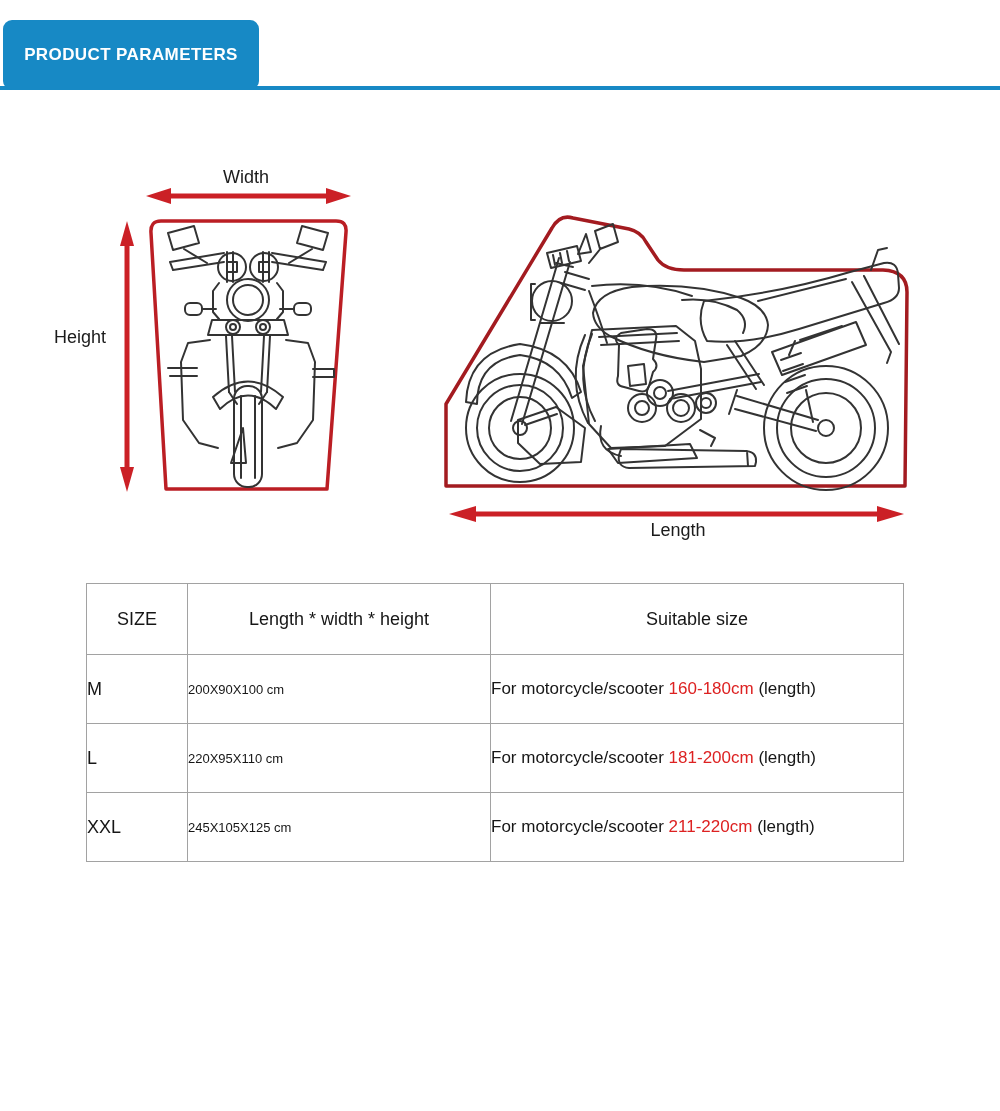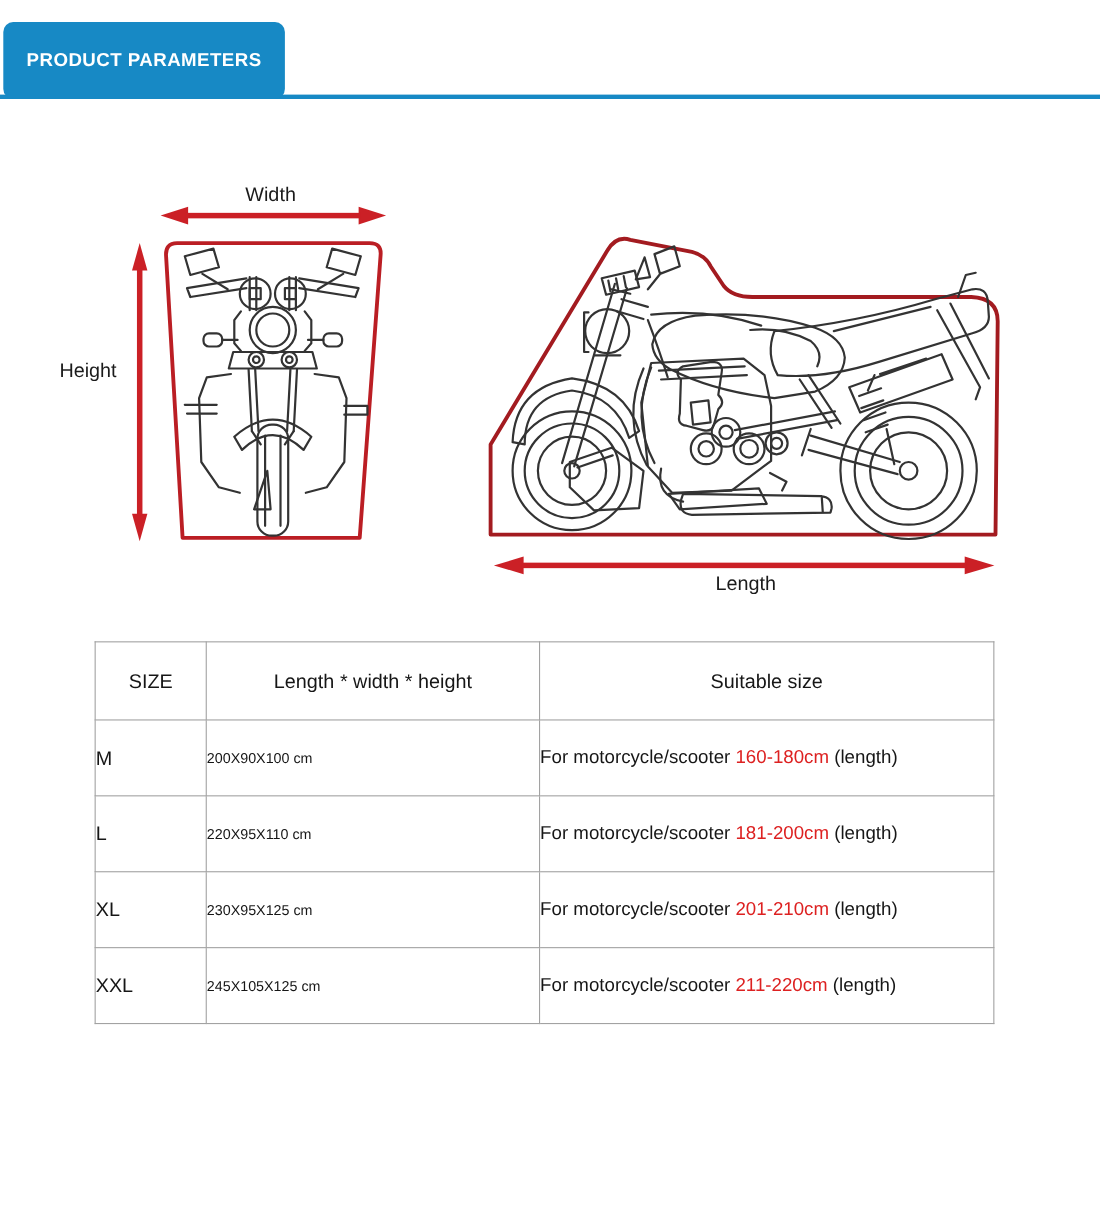--- a/index.html
+++ b/index.html
@@ -211,25 +211,20 @@
       <td class="c-dim">200X90X100 cm</td>
       <td class="c-suit"><span>For motorcycle/scooter </span><span class="hl">160-180cm</span><span> (length)</span></td>
     </tr>
 
     <tr>
       <td class="c-size">L</td>
       <td class="c-dim">220X95X110 cm</td>
       <td class="c-suit"><span>For motorcycle/scooter </span><span class="hl">181-200cm</span><span> (length)</span></td>
     </tr>
 
-    <tr>
-      <td class="c-size">XL</td>
-      <td class="c-dim">230X95X125 cm</td>
-      <td class="c-suit"><span>For motorcycle/scooter </span><span class="hl">201-210cm</span><span> (length)</span></td>
-    </tr>
 
     <tr>
       <td class="c-size">XXL</td>
       <td class="c-dim">245X105X125 cm</td>
       <td class="c-suit"><span>For motorcycle/scooter </span><span class="hl">211-220cm</span><span> (length)</span></td>
     </tr>
 
 
   </tbody>
   </table>

